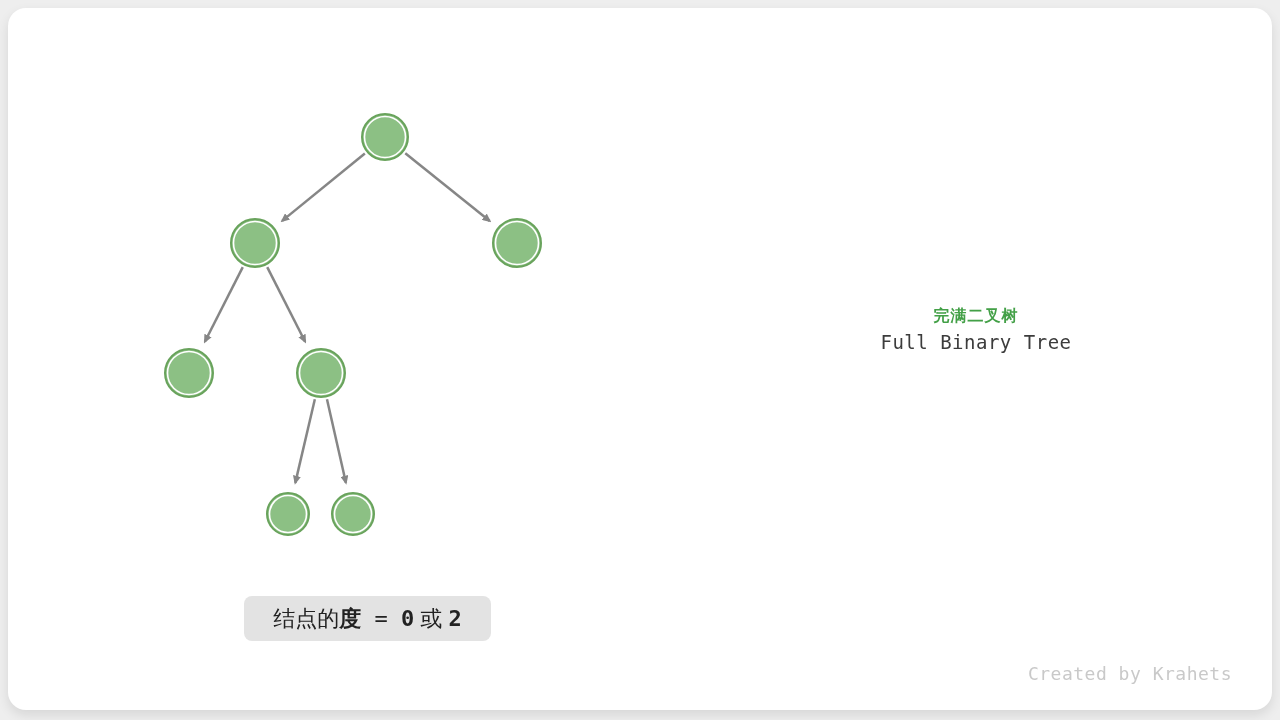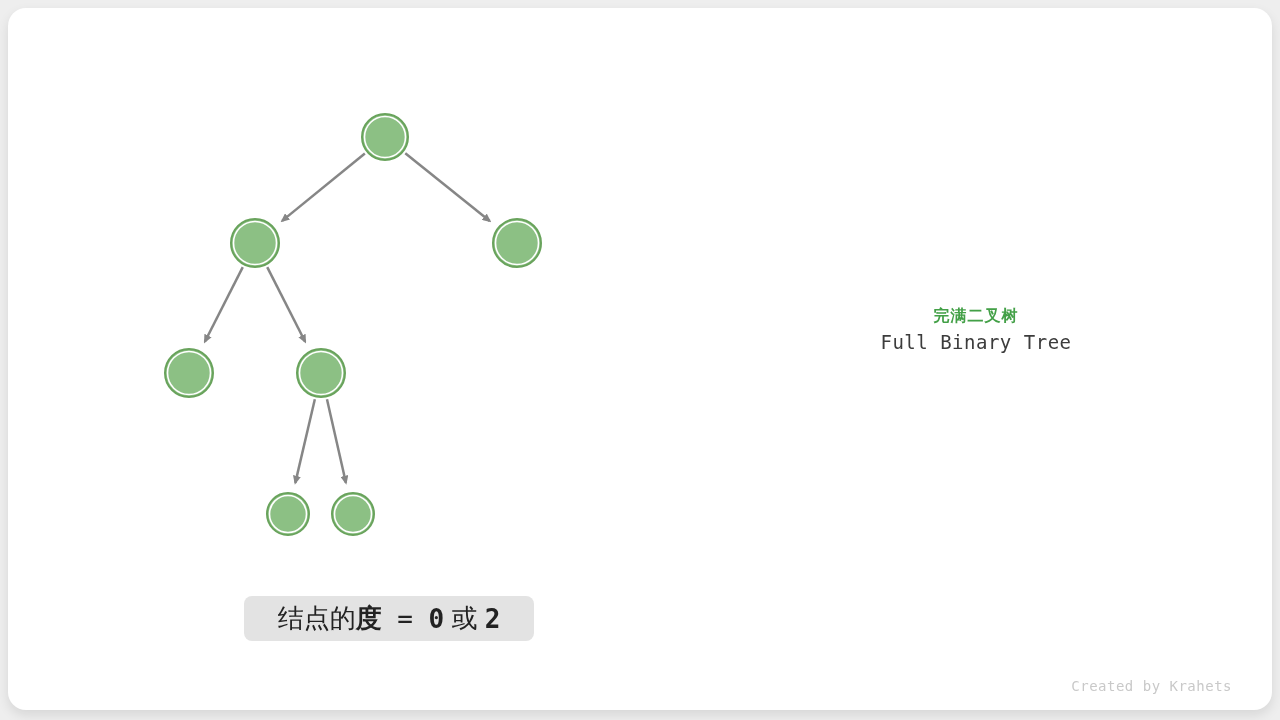--- a/index.html
+++ b/index.html
@@ -21,27 +21,27 @@
     box-shadow: 0 5px 12px rgba(0,0,0,0.10);
   }
   .tree-svg {
     position: absolute;
     left: 0; top: 0;
     width: 680px; height: 560px;
   }
   .caption-box {
     position: absolute;
     left: 236px; top: 588px;
-    width: 290px; height: 45px;
+    width: 247px; height: 45px;
     background: var(--caption-bg, #e3e3e3);
     border-radius: 8px;
     display: flex;
     align-items: center;
     justify-content: center;
-    font-size: 26px;
+    font-size: 22px;
     color: #222222;
     white-space: pre;
   }
   .caption-box .mono { font-family: "DejaVu Sans Mono", monospace; }
   .caption-box .bold { font-weight: 700; }
   .title-block {
     position: absolute;
     left: 768px; top: 298px;
     width: 400px;
     text-align: center;
@@ -54,23 +54,23 @@
   }
   .title-en {
     margin-top: 4px;
     font-family: "DejaVu Sans Mono", monospace;
     font-size: 19px;
     color: #3c3c3c;
     letter-spacing: 0.5px;
   }
   .footer {
     position: absolute;
-    right: 40px; bottom: 16px;
+    right: 40px; bottom: 26px;
     font-family: "DejaVu Sans Mono", monospace;
-    font-size: 14px;
+    font-size: 18px;
     color: var(--footer-gray, #c9c9c9);
     letter-spacing: 0.5px;
   }
 </style>
 </head>
 <body>
 
 <div class="page">
   <div class="card">
 

